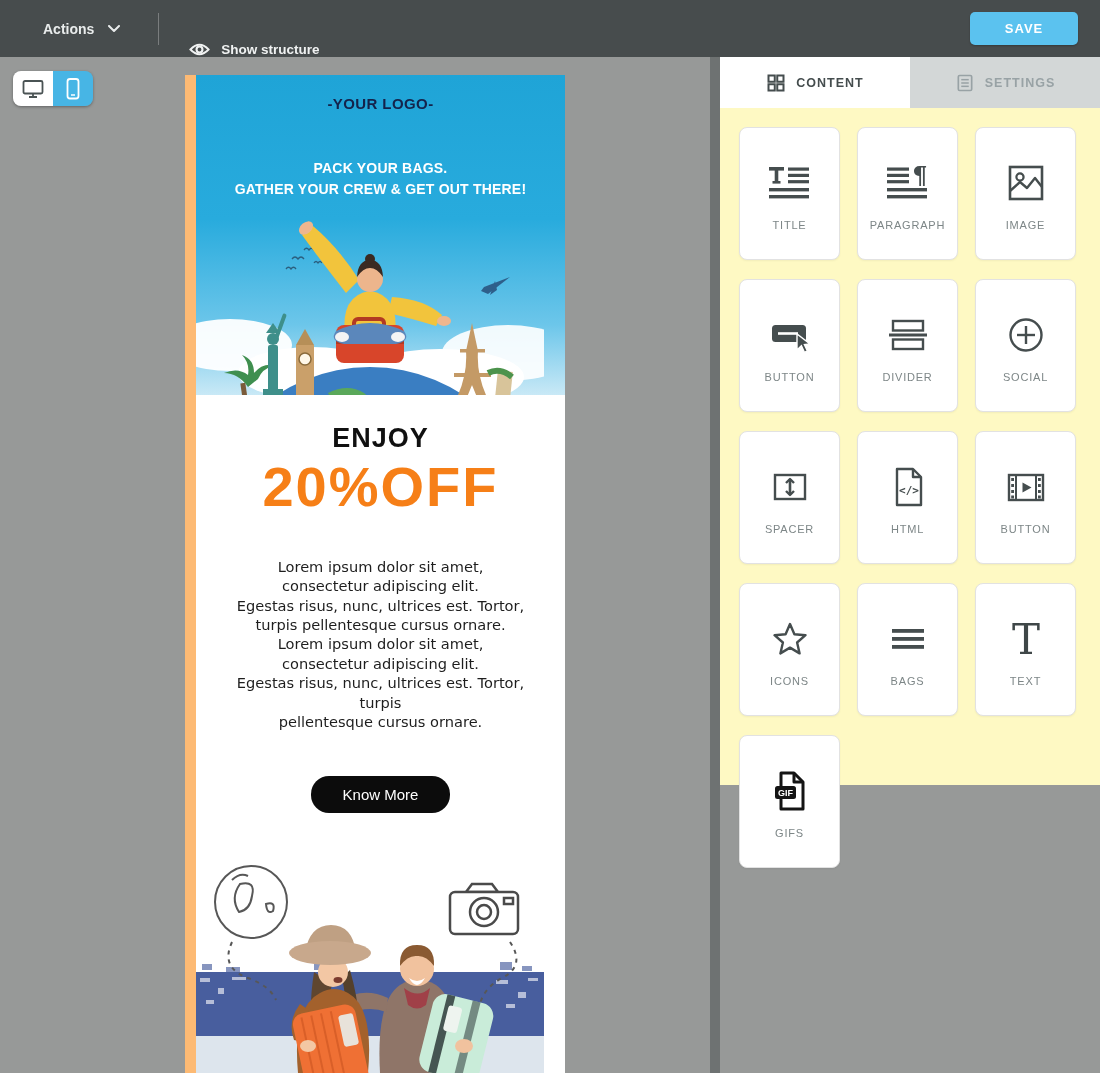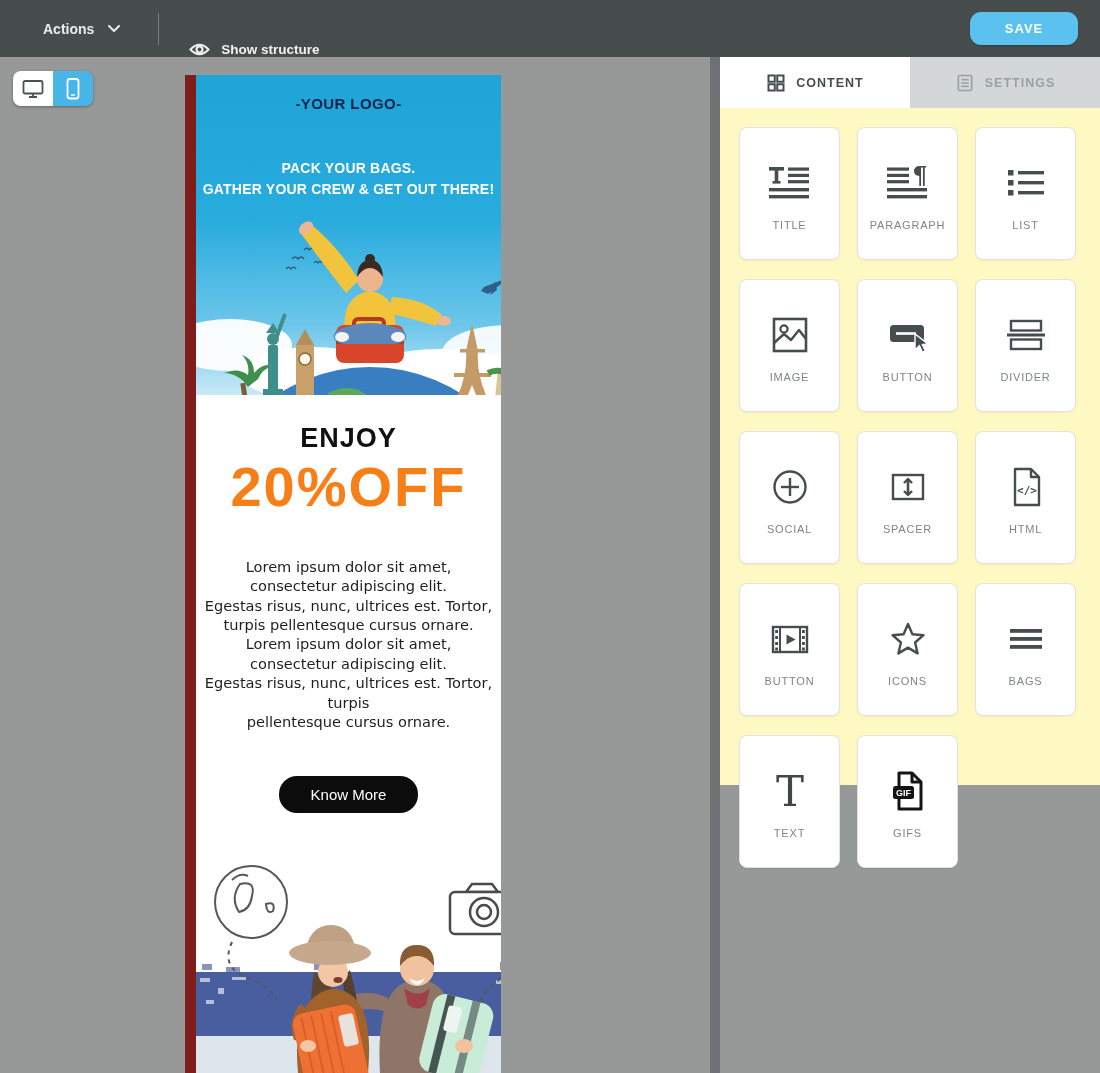--- a/index.html
+++ b/index.html
@@ -21,42 +21,42 @@
   }
   .topbar-divider {
     width:1px; height:32px; background:rgba(255,255,255,0.28); margin:0 30px 0 38px;
   }
   .show-structure {
     display:flex; align-items:center; gap:11px; color:#f0f2f2;
     font-size:13.5px; font-weight:bold; cursor:pointer;margin-top:42px;
   }
   .save-btn {
     margin-left:auto; margin-right:22px;
-    width:108px; height:33px; border:none; border-radius:11px;
+    width:108px; height:33px; border:none; border-radius:5px;
     background:#5bc2ef; color:#ffffff; font-family:"Liberation Sans",sans-serif;
     font-size:13px; font-weight:bold; letter-spacing:1px; cursor:pointer;
     box-shadow:0 1px 2px rgba(0,0,0,0.25);
   }
 
   
   .canvas { position:absolute; top:57px; left:0; width:710px; height:1016px; background:#979998; }
   .panel-gutter { position:absolute; top:57px; left:710px; width:10px; height:1016px; background:#6e7272; }
 
   .device-toggle {
     position:absolute; top:14px; left:13px; display:flex;
     border-radius:8px; overflow:hidden; box-shadow:0 1px 3px rgba(0,0,0,0.35);
   }
   .device-btn { width:40px; height:35px; display:flex; align-items:center; justify-content:center; cursor:pointer; }
   .device-btn.desktop { background:#ffffff; }
   .device-btn.mobile  { background:#47b5e5; }
 
   
   .email-preview {
-    position:absolute; left:185px; top:18px; width:316px; height:998px;
-    background:#7f1d1d; display:flex; flex-direction:column; overflow:hidden;padding-left:11px;
+    position:absolute; left:185px; top:18px; width:380px; height:998px;
+    background:#fdba74; display:flex; flex-direction:column; overflow:hidden;padding-left:11px;
   }
   .email-hero {
     position:relative; height:320px; flex:none; text-align:center;
     background:linear-gradient(180deg,#1fa4d7 0%, #28abdd 45%, #6cc6ea 78%, #c9e9f6 100%);
   }
   .email-logo {
     padding-top:20px; font-size:15px; font-weight:bold; color:#14234b; letter-spacing:0.4px;
   }
   .email-headline {
     margin-top:46px; font-size:14px; font-weight:bold; color:#ffffff;
@@ -398,35 +398,20 @@
             <rect x="2" y="20.1" width="22" height="3.2"></rect>
             <rect x="2" y="28" width="40" height="3.4"></rect>
             <rect x="2" y="35" width="40" height="3.4"></rect>
           </g>
           <text x="35" y="24" text-anchor="middle" font-family="DejaVu Serif, serif" font-size="24" font-weight="bold" fill="#454d4e">¶</text>
         </svg>
       </div>
       <div class="tile-label">PARAGRAPH</div>
     </div>
 
-    <div class="tile">
-      <div class="tile-icon">
-        <svg width="46" height="46" viewBox="0 0 46 46">
-          <g fill="#454d4e">
-            <rect x="5" y="10" width="5.5" height="5.5"></rect>
-              <rect x="15" y="11" width="26" height="3.4"></rect>
-            <rect x="5" y="20" width="5.5" height="5.5"></rect>
-              <rect x="15" y="21" width="26" height="3.4"></rect>
-            <rect x="5" y="30" width="5.5" height="5.5"></rect>
-              <rect x="15" y="31" width="26" height="3.4"></rect>
-          </g>
-        </svg>
-      </div>
-      <div class="tile-label">LIST</div>
-    </div>
 
     <div class="tile">
       <div class="tile-icon">
         <svg width="46" height="46" viewBox="0 0 46 46">
           <rect x="7" y="7" width="32" height="32" fill="none" stroke="#454d4e" stroke-width="2.6"></rect>
           <circle cx="17" cy="17" r="3.6" fill="none" stroke="#454d4e" stroke-width="2.2"></circle>
           <path d="M7 31 l10 -9 7 6 8 -10 7 9" fill="none" stroke="#454d4e" stroke-width="2.4" stroke-linejoin="round"></path>
         </svg>
       </div>
       <div class="tile-label">IMAGE</div>

